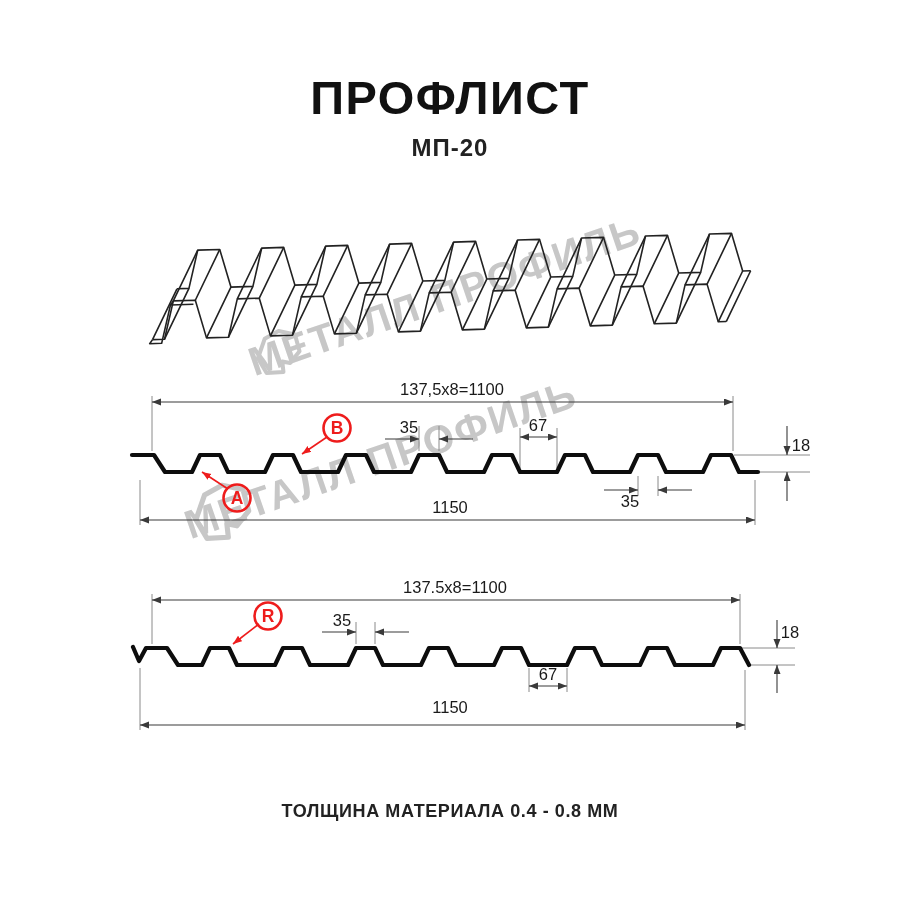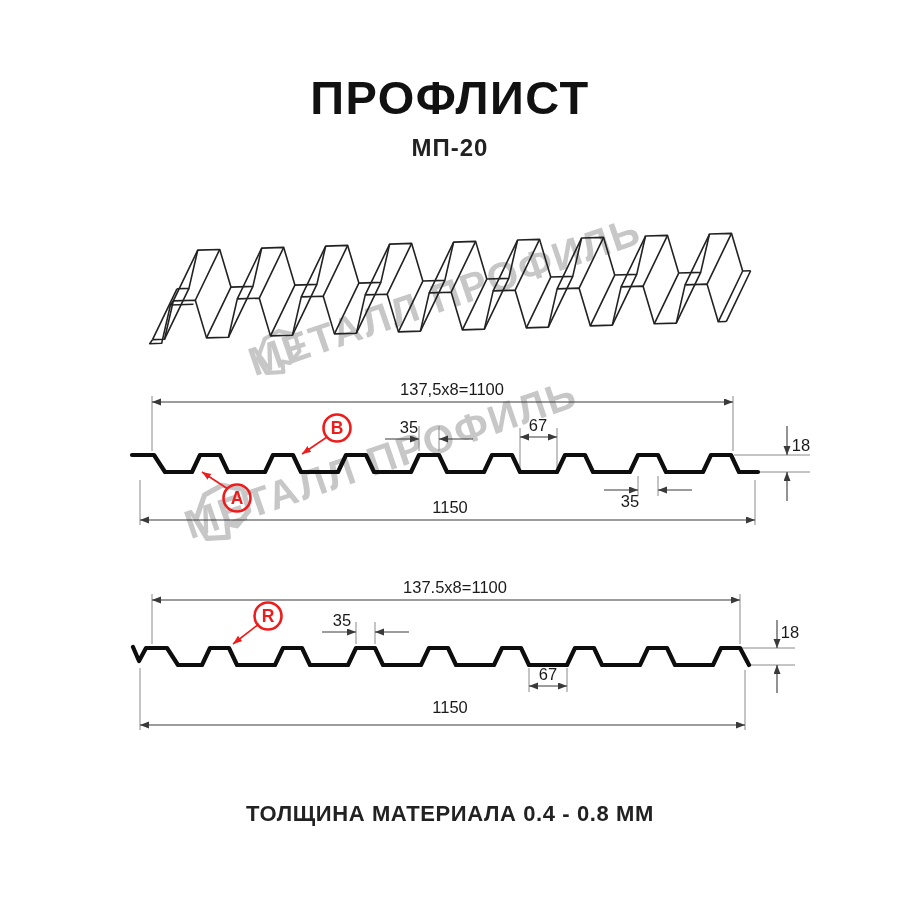--- a/index.html
+++ b/index.html
@@ -2,21 +2,21 @@
 <html><head>
 <meta charset="utf-8">
 <style>
   html,body{margin:0;padding:0;background:#fff;}
   .canvas{position:relative;width:900px;height:896px;background:#fff;overflow:hidden;
           font-family:"Liberation Sans",sans-serif;color:#1a1a1a;}
   .header{position:absolute;top:70px;left:0;right:0;text-align:center;}
   .title{font-size:47px;font-weight:800;letter-spacing:1.5px;color:#111;}
   .subtitle{font-size:24px;font-weight:600;letter-spacing:1px;margin-top:9px;color:#222;}
   .footer{position:absolute;top:801px;left:0;right:0;text-align:center;
-          font-size:22px;font-weight:600;letter-spacing:.6px;color:#222;}
+          font-size:18px;font-weight:600;letter-spacing:.6px;color:#222;}
   .wm{position:absolute;display:flex;align-items:center;gap:14px;
       transform:rotate(-19deg);transform-origin:left center;z-index:0;}
   .wm-text{font-size:40px;font-weight:700;letter-spacing:2px;color:#c7c7c7;white-space:nowrap;}
   .wm1{left:250px;top:341px;}
   .wm2{left:186px;top:504px;}
   svg{position:absolute;overflow:visible;}
   .sheet3d{left:145px;top:222px;}
   .prof1{left:120px;top:380px;}
   .prof2{left:120px;top:560px;}
   .wire{fill:none;stroke:#222;stroke-width:1.6px;stroke-linejoin:round;}

